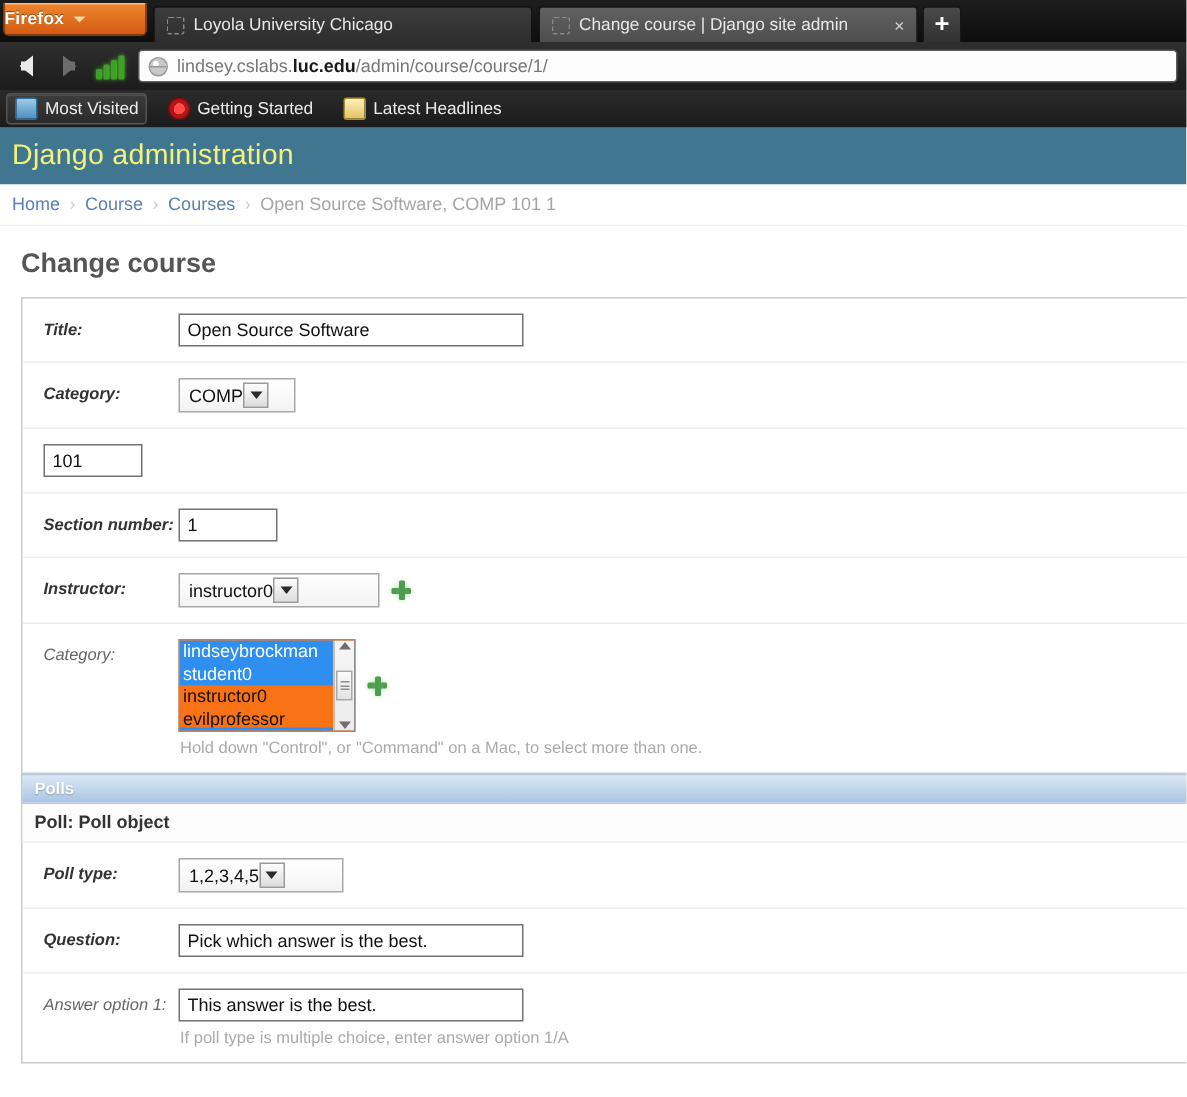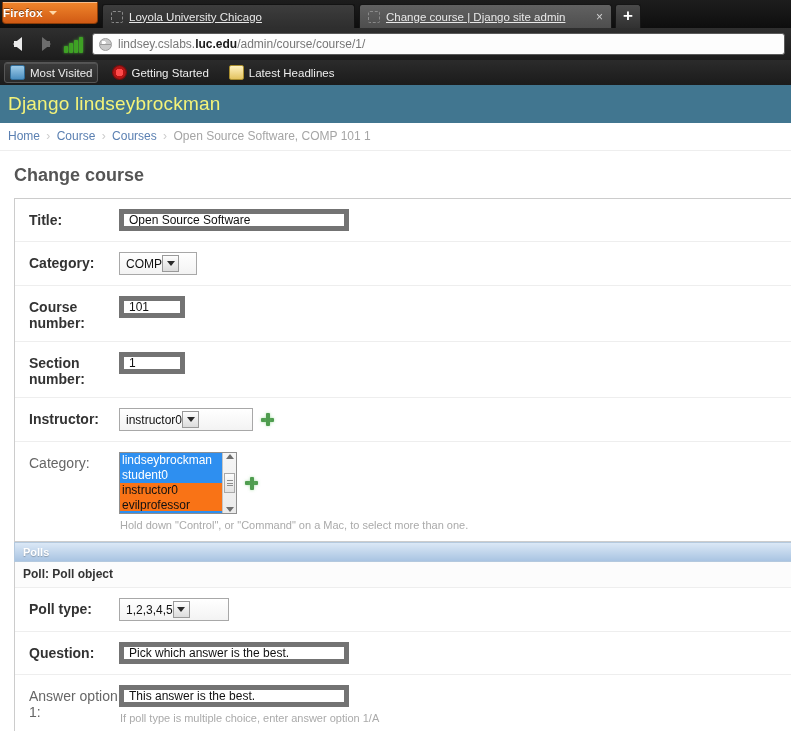--- a/index.html
+++ b/index.html
@@ -91,21 +91,20 @@
     flex: 0 0 auto;
     box-sizing: border-box;
   }
   .tab .tab-title {
     color: #e8e8e8;
     font-size: 11.5px;
     white-space: nowrap;
     overflow: hidden;
     text-overflow: clip;
     flex: 1 1 auto;
-    text-decoration: underline;
   }
   .tab .tab-close {
     color: #d0d0d0;
     font-size: 12px;
     line-height: 1;
     flex: 0 0 auto;
   }
   .newtab {
     width: 26px;
     height: 24px;
@@ -264,33 +263,34 @@
     align-items: flex-start;
     box-sizing: border-box;
     min-height: 22px;
   }
   .form-row:last-child { border-bottom: none; }
   .form-row > label {
     width: 90px;
     flex: 0 0 90px;
     font-weight: bold;
     color: #333;
-    font-size: 14px;
+    font-size: 11px;
     line-height: 16px;
     padding-top: 3px;
+    font-style: italic;
   }
   .form-row > label.notreq { font-weight: normal; color: #666; }
   .fieldwrap { flex: 1 1 auto; display: flex; flex-direction: column; gap: 5px; }
   .fieldline { display: flex; align-items: center; gap: 8px; }
 
   input[type=text] {
     font-family: "Liberation Sans", sans-serif;
     font-size: 12px;
     color: #111;
-    border: 5px solid #737373;
+    border: 1px solid #737373;
     padding: 3px 5px;
     background: #fff;
     box-sizing: border-box;
     height: 22px;
   }
   .inp-title { width: 230px; }
   .inp-num   { width: 66px; }
   .inp-wide  { width: 230px; }
 
   .sel {
@@ -466,21 +466,21 @@
       <span>Getting Started</span>
     </div>
     <div class="bm">
       <span class="bm-ico ico-feed"></span>
       <span>Latest Headlines</span>
     </div>
   </div>
 </div>
 
 <div class="dj-header">
-  <h1>Django lindseybrockman</h1>
+  <h1>Django administration</h1>
 </div>
 
 <div class="breadcrumbs">
   <span class="crumb-link">Home</span>
   <span class="sep">›</span>
   <span class="crumb-link">Course</span>
   <span class="sep">›</span>
   <span class="crumb-link">Courses</span>
   <span class="sep">›</span>
   <span class="crumb-cur">Open Source Software, COMP 101 1</span>
@@ -507,21 +507,20 @@
         <div class="fieldline">
           <div class="sel sel-cat">
             <span>COMP</span>
             <span class="sel-btn"></span>
           </div>
         </div>
       </div>
     </div>
 
     <div class="form-row">
-      <label>Course number:</label>
       <div class="fieldwrap">
         <div class="fieldline">
           <input type="text" class="inp-num" value="101" style="">
         </div>
       </div>
     </div>
 
     <div class="form-row">
       <label>Section number:</label>
       <div class="fieldwrap">

